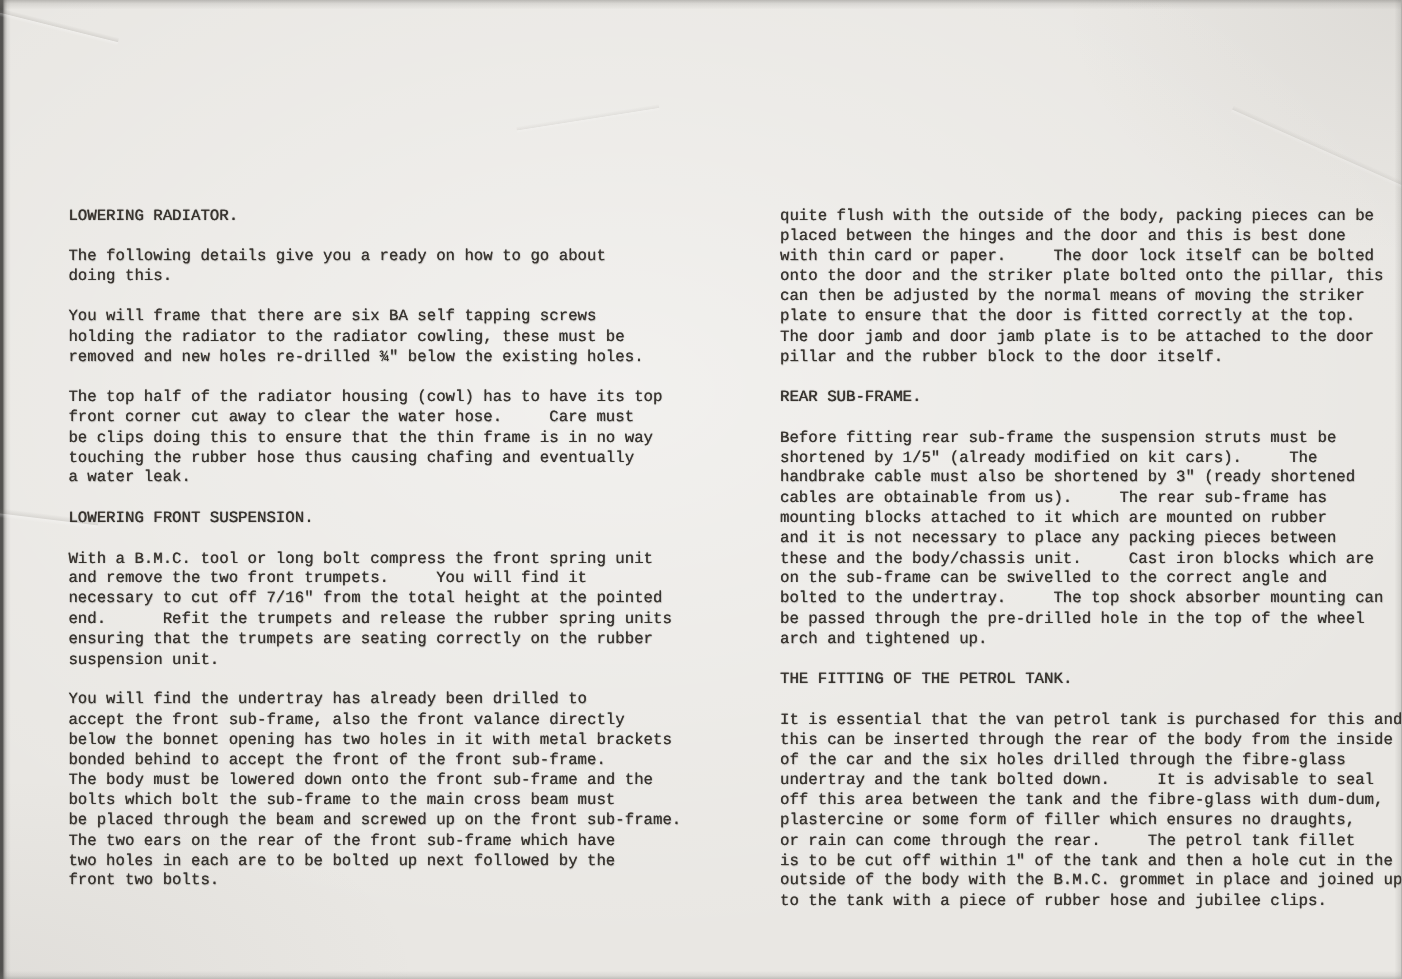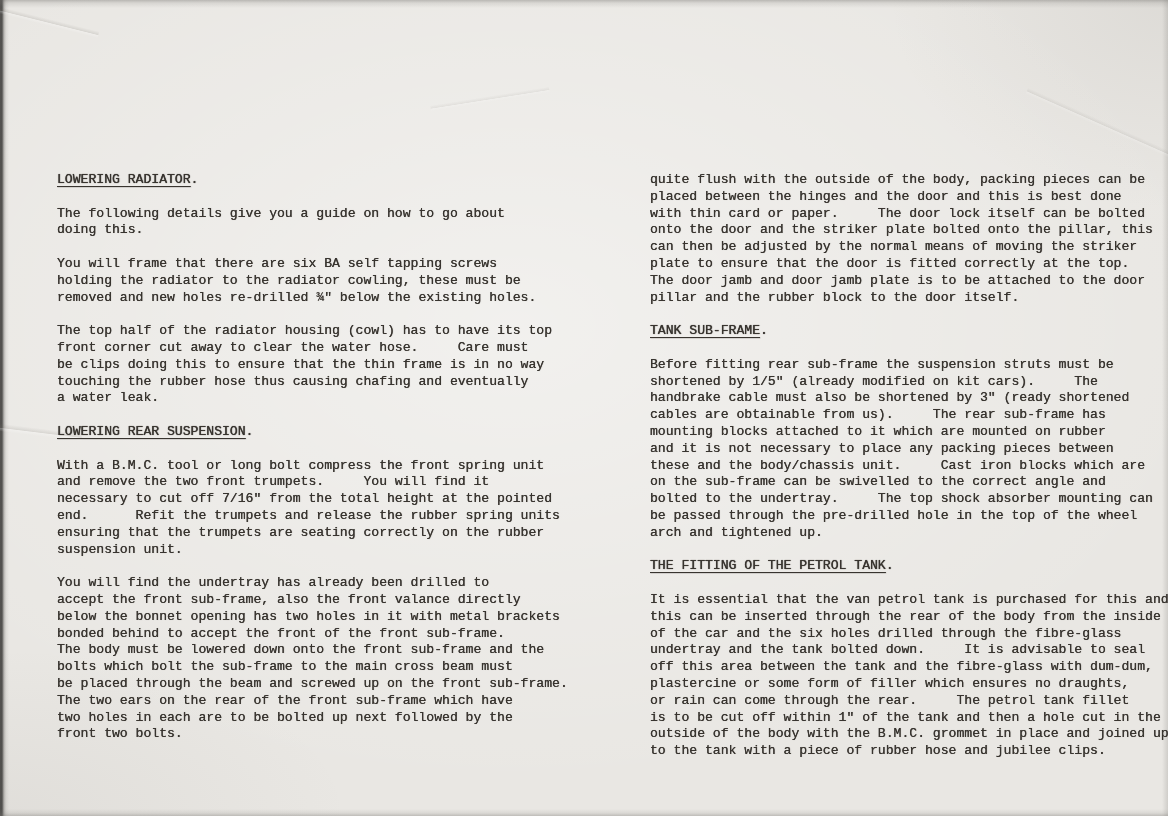--- a/index.html
+++ b/index.html
@@ -74,53 +74,52 @@
     text-shadow: 0 0 0.6px rgba(52,48,43,0.85), 0.4px 0.4px 0.8px rgba(52,48,43,0.28);
   }
   .heading {
     margin: 0 0 16.8px 0;
     font-size: 13.1px;
     font-weight: normal;
     white-space: pre;
     text-shadow: 0 0 0.7px rgba(40,37,33,0.95), 0.4px 0.4px 0.8px rgba(40,37,33,0.35);
   }
   .heading .hu {
-    text-decoration: underline;
     text-decoration-thickness: 1.2px;
     text-underline-offset: 3px;
   }
 </style>
 </head>
 <body>
 
 <div class="page">
   <div class="edge-left"></div>
   <div class="edge-top"></div>
   <div class="edge-bottom"></div>
   <div class="edge-right"></div>
   <div class="crease crease-1"></div>
   <div class="crease crease-2"></div>
   <div class="crease crease-3"></div>
   <div class="crease crease-4"></div>
 
   <div class="col col-left">
 
     <h2 class="heading"><span class="hu">LOWERING RADIATOR</span><span>.</span></h2>
-    <p class="para">The following details give you a guide on how to go about
+    <p class="para">The following details give you a ready on how to go about
 doing this.</p>
     <p class="para">You will frame that there are six BA self tapping screws
 holding the radiator to the radiator cowling, these must be
 removed and new holes re-drilled ¾" below the existing holes.</p>
     <p class="para">The top half of the radiator housing (cowl) has to have its top
 front corner cut away to clear the water hose.     Care must
 be clips doing this to ensure that the thin frame is in no way
 touching the rubber hose thus causing chafing and eventually
 a water leak.</p>
 
-    <h2 class="heading"><span class="hu">LOWERING REAR SUSPENSION</span><span>.</span></h2>
+    <h2 class="heading"><span class="hu">LOWERING FRONT SUSPENSION</span><span>.</span></h2>
     <p class="para">With a B.M.C. tool or long bolt compress the front spring unit
 and remove the two front trumpets.     You will find it
 necessary to cut off 7/16" from the total height at the pointed
 end.      Refit the trumpets and release the rubber spring units
 ensuring that the trumpets are seating correctly on the rubber
 suspension unit.</p>
 
     <p class="para">You will find the undertray has already been drilled to
 accept the front sub-frame, also the front valance directly
 below the bonnet opening has two holes in it with metal brackets
@@ -138,21 +137,21 @@
 
     <p class="para">quite flush with the outside of the body, packing pieces can be
 placed between the hinges and the door and this is best done
 with thin card or paper.     The door lock itself can be bolted
 onto the door and the striker plate bolted onto the pillar, this
 can then be adjusted by the normal means of moving the striker
 plate to ensure that the door is fitted correctly at the top.
 The door jamb and door jamb plate is to be attached to the door
 pillar and the rubber block to the door itself.</p>
 
-    <h2 class="heading"><span class="hu">TANK SUB-FRAME</span><span>.</span></h2>
+    <h2 class="heading"><span class="hu">REAR SUB-FRAME</span><span>.</span></h2>
     <p class="para">Before fitting rear sub-frame the suspension struts must be
 shortened by 1/5" (already modified on kit cars).     The
 handbrake cable must also be shortened by 3" (ready shortened
 cables are obtainable from us).     The rear sub-frame has
 mounting blocks attached to it which are mounted on rubber
 and it is not necessary to place any packing pieces between
 these and the body/chassis unit.     Cast iron blocks which are
 on the sub-frame can be swivelled to the correct angle and
 bolted to the undertray.     The top shock absorber mounting can
 be passed through the pre-drilled hole in the top of the wheel

